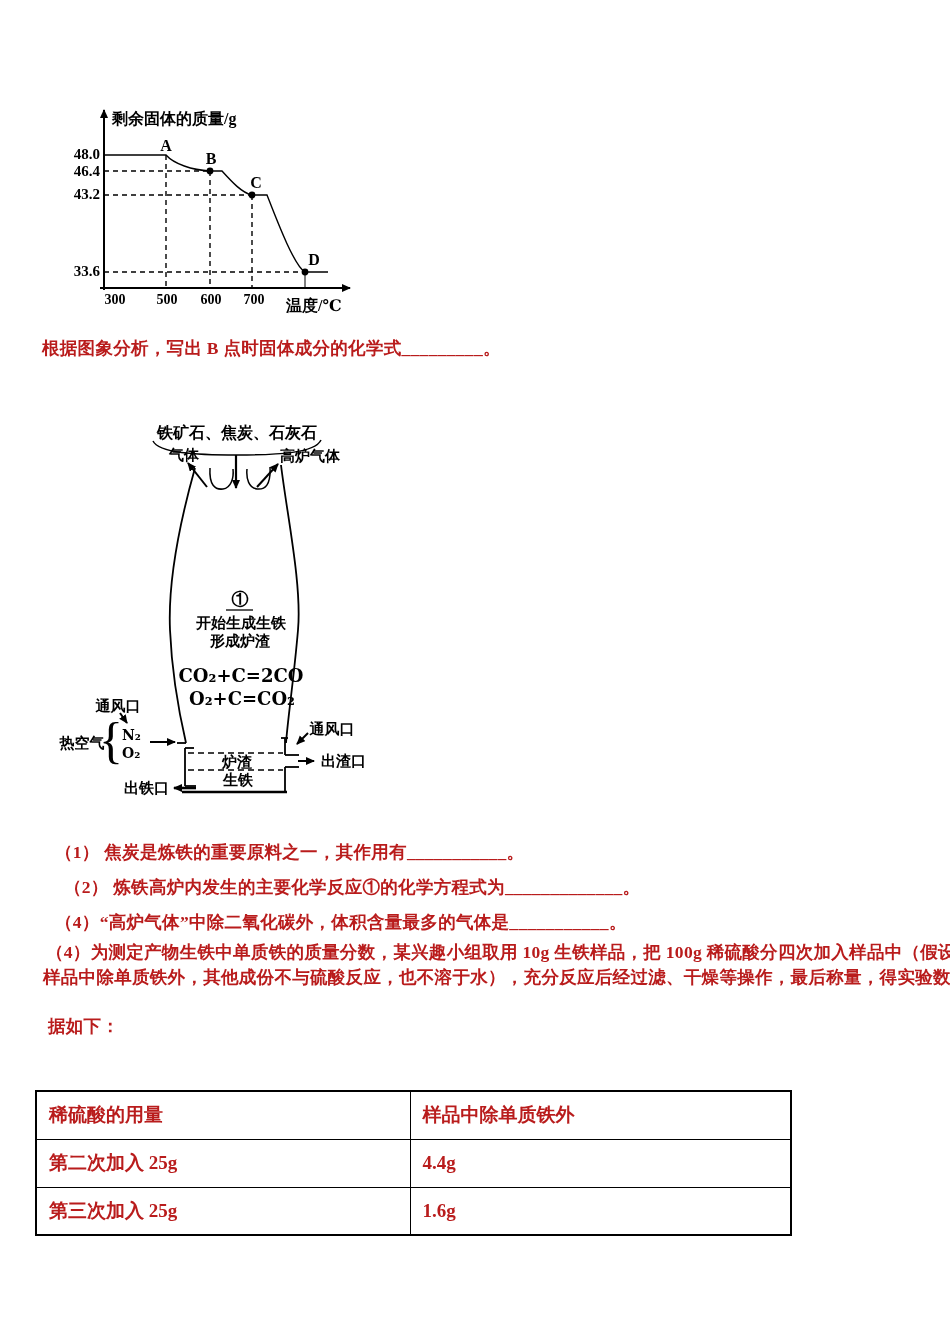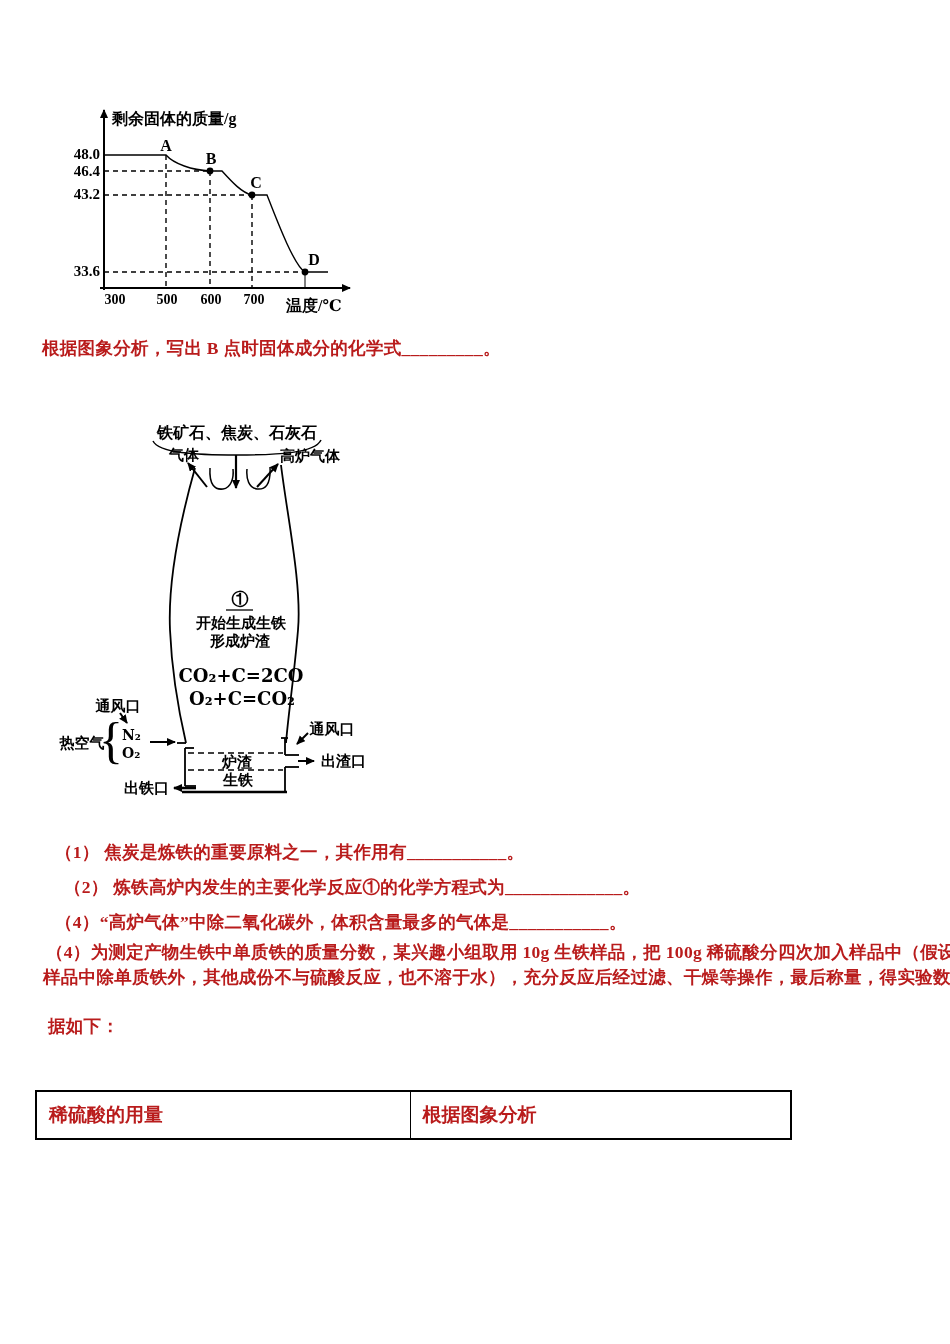--- a/index.html
+++ b/index.html
@@ -145,20 +145,28 @@
   <div class="tline" style="left:48px; top:1015px;">据如下：</div>
 
   <table class="dtable">
     <colgroup>
         <col class="c1">
         <col>
       </colgroup>
     <thead>
       <tr>
         <th>稀硫酸的用量</th>
-        <th>根据图象分析</th>
+        <th>样品中除单质铁外</th>
       </tr>
     </thead>
     <tbody>
+      <tr>
+        <td>第二次加入 25g</td>
+        <td>4.4g</td>
+      </tr>
+      <tr>
+        <td>第三次加入 25g</td>
+        <td>1.6g</td>
+      </tr>
     </tbody>
   </table>
 
 </div>
 
 </body></html>

